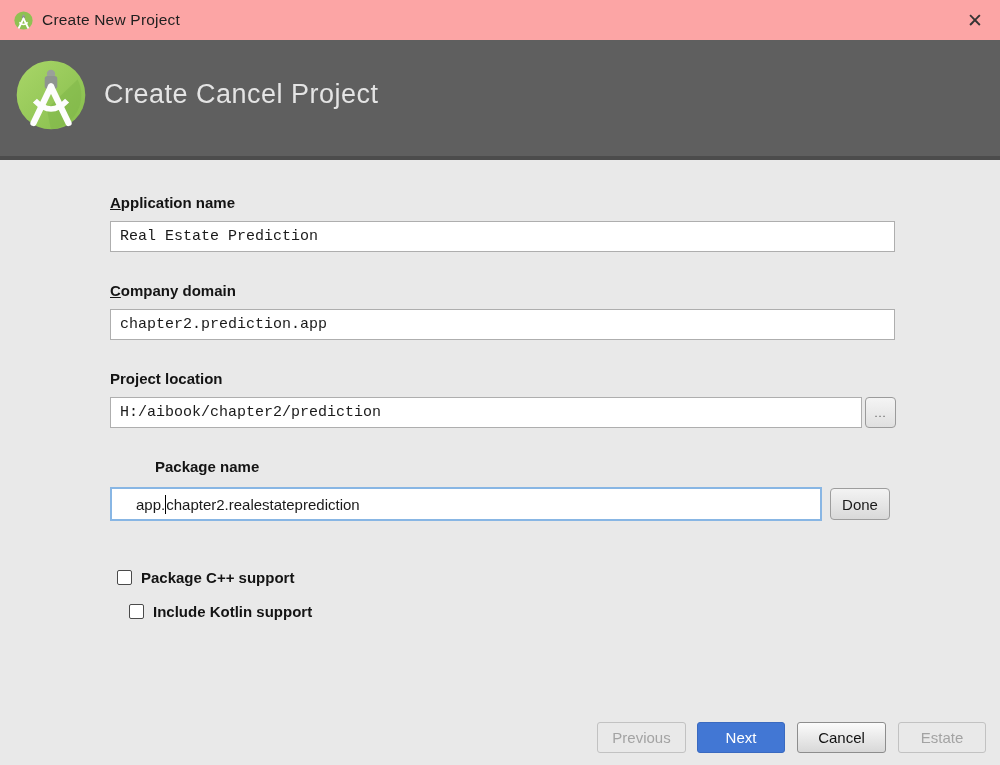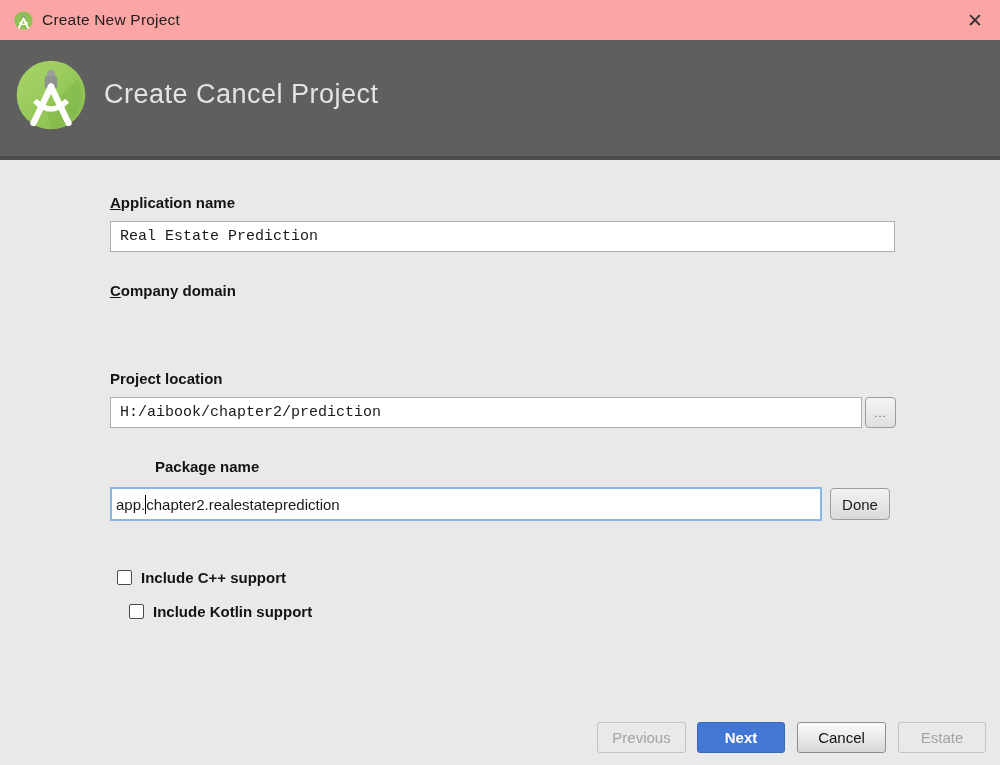--- a/index.html
+++ b/index.html
@@ -64,21 +64,21 @@
     position: absolute; left: 865px; top: 237px; width: 31px; height: 31px;
     background: linear-gradient(#f4f4f4, #e0e0e0);
     border: 1px solid #9b9b9b; border-radius: 4px;
     font-size: 11px; color: #555; letter-spacing: 1px;
     display: flex; align-items: center; justify-content: center; cursor: default;
   }
 
   .package-input {
     position: absolute; left: 110px; top: 327px; width: 712px; height: 34px;
     background: #ffffff; border: 2px solid #88b6e4;
-    font-size: 15px; color: #1a1a1a; padding: 0 4px;
+    font-size: 15px; color: #1a1a1a; padding: 0 24px;
     display: flex; align-items: center; white-space: pre;
   }
   .caret {
     display: inline-block; width: 1px; height: 19px;
     background: #000; vertical-align: middle;
   }
   .done-btn {
     position: absolute; left: 830px; top: 328px; width: 60px; height: 32px;
     background: linear-gradient(#f3f3f3, #d9d9d9);
     border: 1px solid #9d9d9d; border-radius: 4px;
@@ -109,21 +109,21 @@
     font-size: 15px; display: flex; align-items: center; justify-content: center;
     cursor: default;
   }
   .btn-disabled {
     background: transparent; border: 1px solid #c2c2c2; color: #a3a3a3;
   }
   .btn-previous { left: 597px; }
   .btn-next {
     left: 697px; width: 88px;
     background: #4277d4; border: 1px solid #3a6ac0;
-    color: #ffffff; font-weight: bold;
+    color: #ffffff; font-weight: normal;
   }
   .btn-cancel {
     left: 797px;
     background: linear-gradient(#fbfbfb, #d8d8d8);
     border: 1px solid #8d8d8d; color: #111;
   }
   .btn-finish { left: 898px; width: 88px; }
 </style>
 </head>
 <body>
@@ -161,32 +161,33 @@
     </svg>
     <div class="banner-title">Create Cancel Project</div>
   </div>
 
   <div class="form-area">
 
     <div class="field-label label-appname"><span class="mnemonic">A</span><span>pplication name</span></div>
     <input class="text-input input-appname" type="text" value="Real Estate Prediction" style="">
 
     <div class="field-label label-domain"><span class="mnemonic">C</span><span>ompany domain</span></div>
+    <input class="text-input input-domain" type="text" value="chapter2.prediction.app" style="">
 
     <div class="field-label label-location">Project location</div>
     <input class="text-input input-location" type="text" value="H:/aibook/chapter2/prediction" style="">
     <div class="browse-btn">...</div>
 
     <div class="field-label label-package">Package name</div>
     <div class="package-input"><span>app.</span><span class="caret"></span><span>chapter2.realestateprediction</span></div>
     <div class="done-btn">Done</div>
 
     <div class="checkbox-row cpp">
       <span class="checkbox-box"></span>
-      <span class="checkbox-label">Include C++ support</span>
+      <span class="checkbox-label">Package C++ support</span>
     </div>
     <div class="checkbox-row kotlin">
       <span class="checkbox-box"></span>
       <span class="checkbox-label">Include Kotlin support</span>
     </div>
 
     <div class="footer-btn btn-disabled btn-previous">Previous</div>
     <div class="footer-btn btn-next">Next</div>
     <div class="footer-btn btn-cancel">Cancel</div>
     <div class="footer-btn btn-disabled btn-finish">Estate</div>

